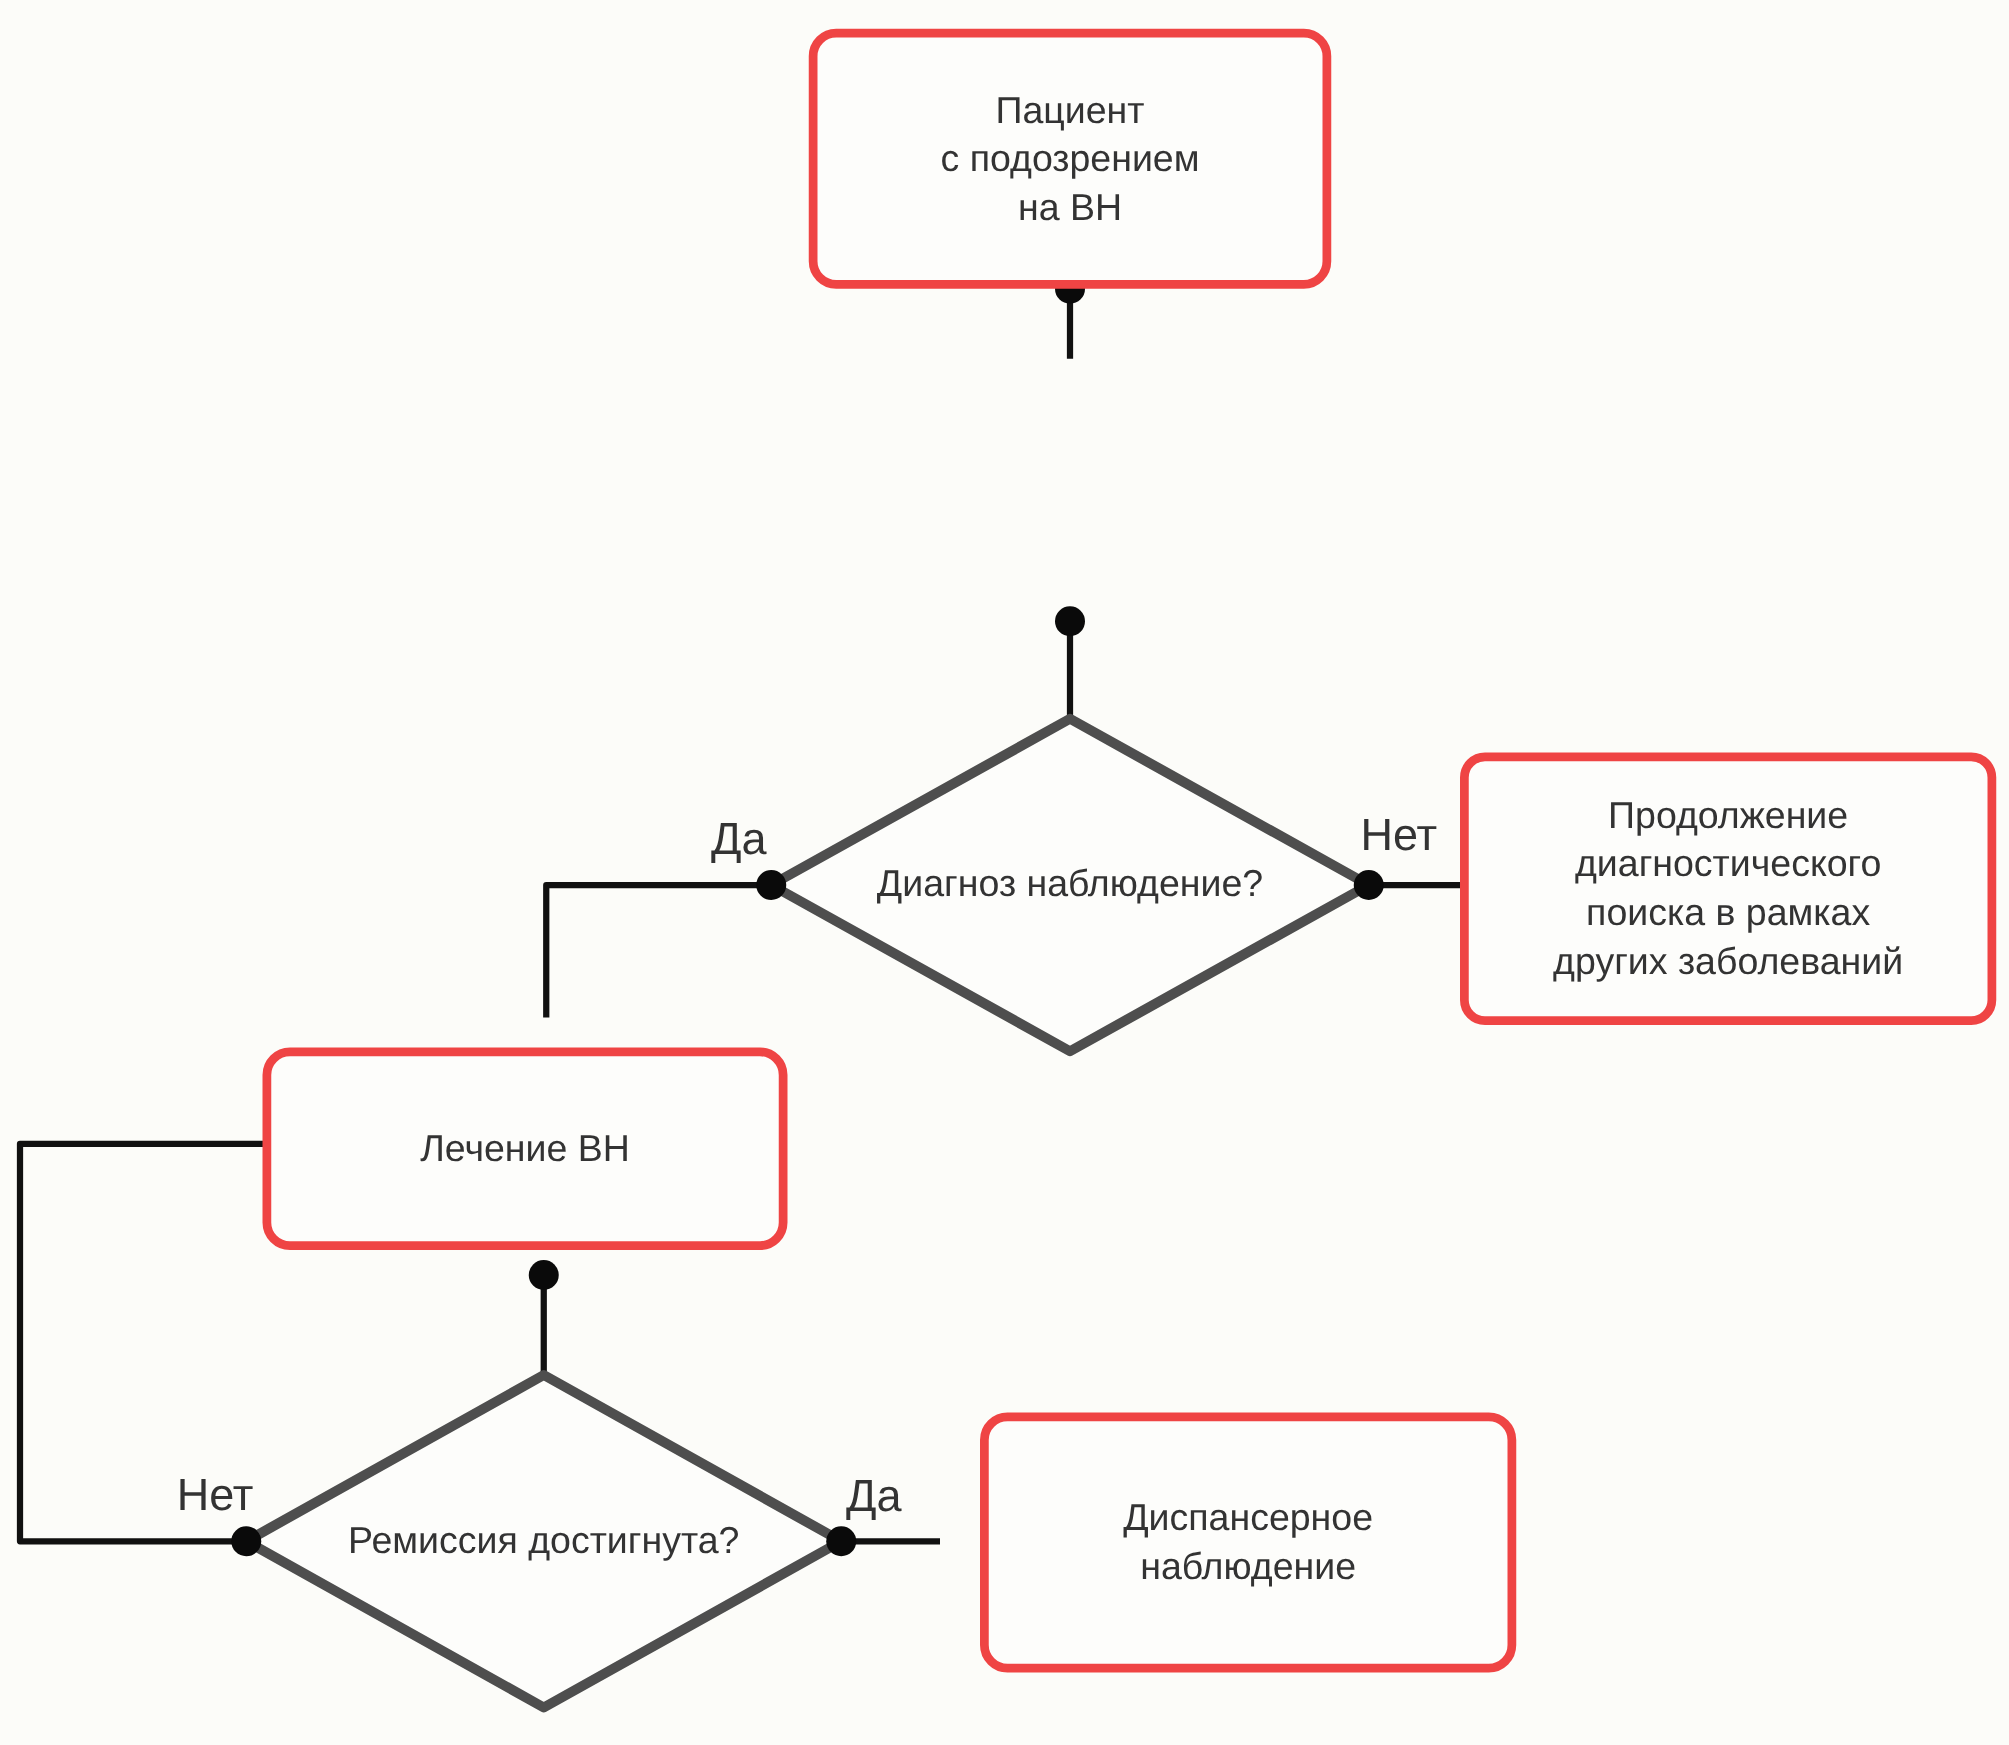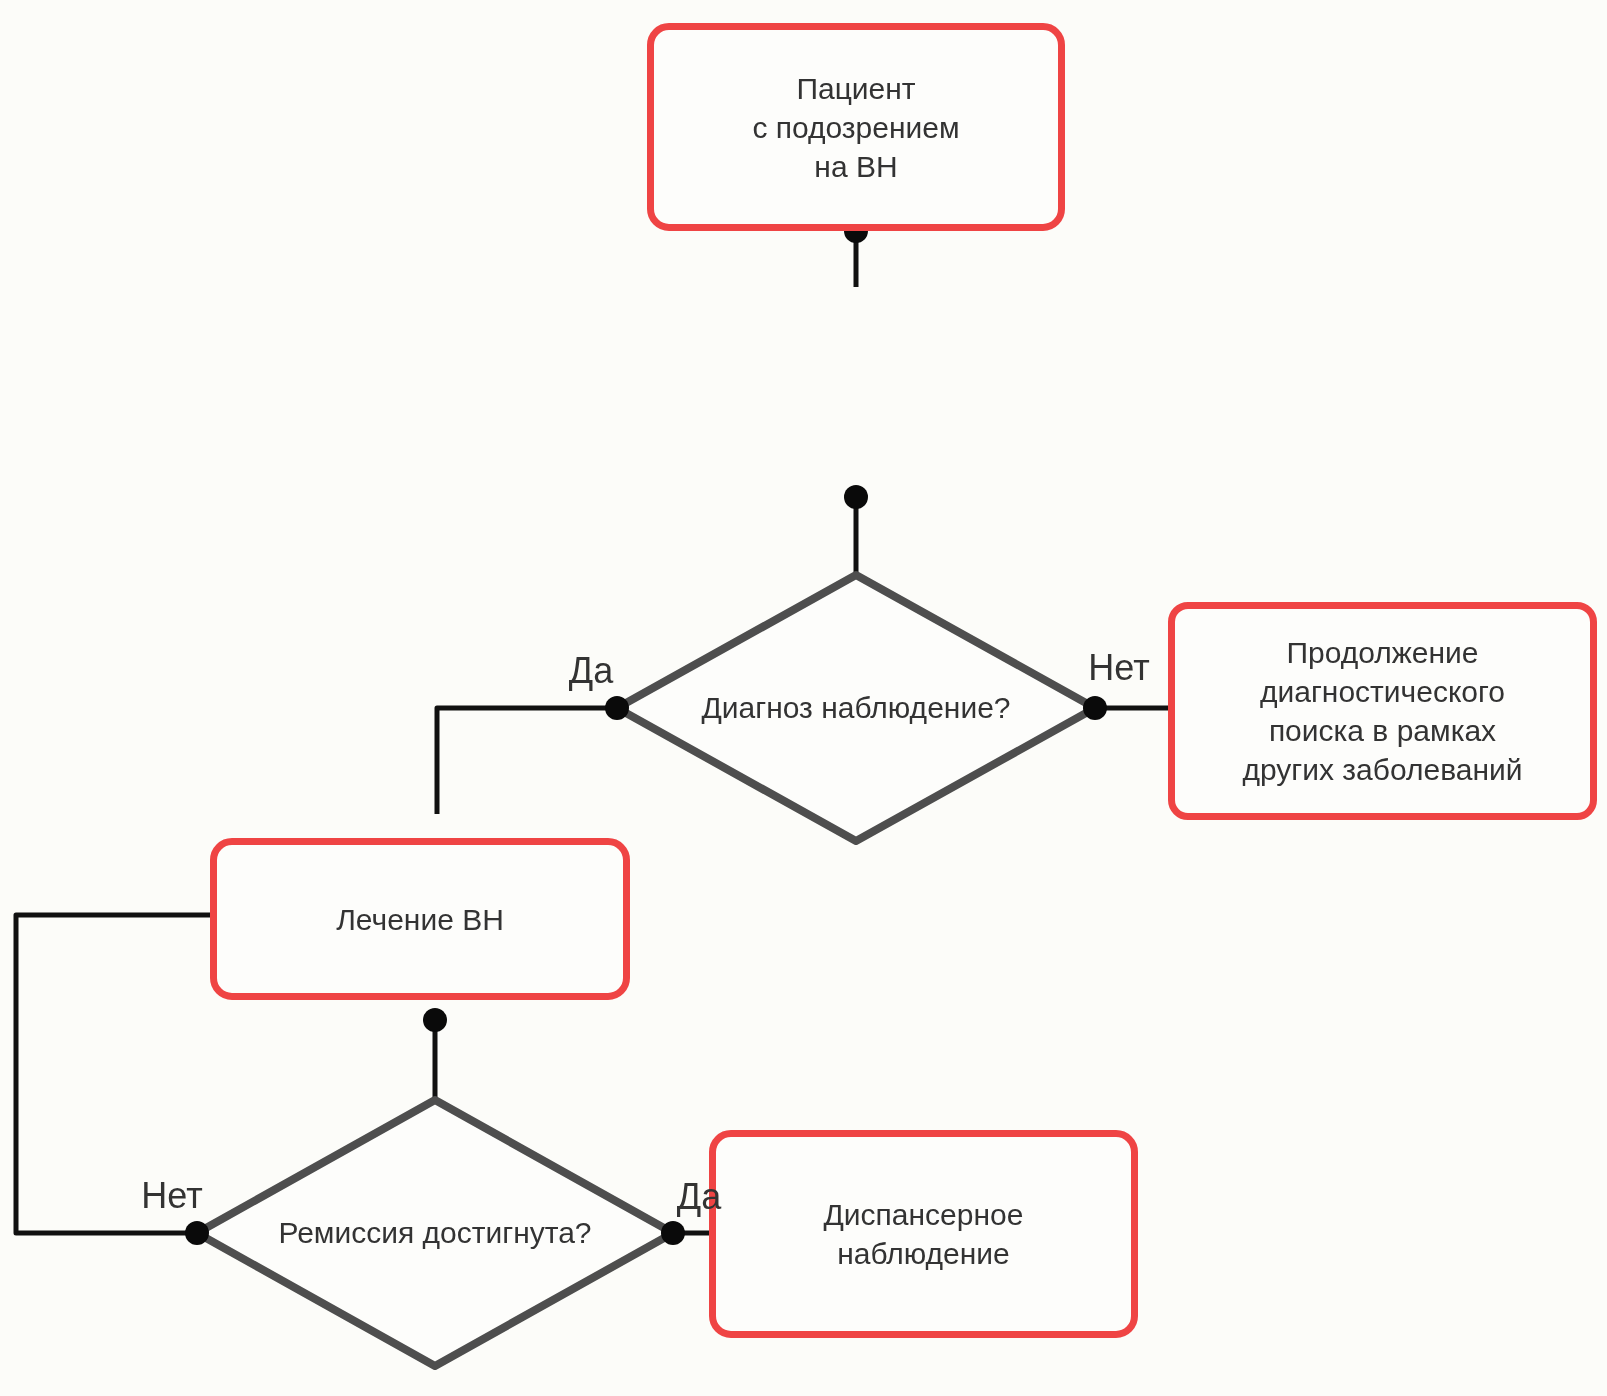--- a/index.html
+++ b/index.html
@@ -93,21 +93,21 @@
 поиска в рамках
 других заболеваний</span>
   </div>
 
   <div class="node" style="left:210px; top:810px; width:420px; height:162px;margin-top:28px;">
     <span class="lbl">Лечение ВН</span>
   </div>
 
   <div class="dtext" style="left:435px; top:1233px;">Ремиссия достигнута?</div>
 
-  <div class="node" style="left:709px; top:1130px; width:429px; height:208px;">
+  <div class="node" style="left:784px; top:1130px; width:429px; height:208px;">
     <span class="lbl">Диспансерное
 наблюдение</span>
   </div>
 
   <div class="elabel" style="left:591px; top:671px;">Да</div>
   <div class="elabel" style="left:1119px; top:668px;">Нет</div>
   <div class="elabel" style="left:172px; top:1196px;">Нет</div>
   <div class="elabel" style="left:699px; top:1197px;">Да</div>
 
 </div>

